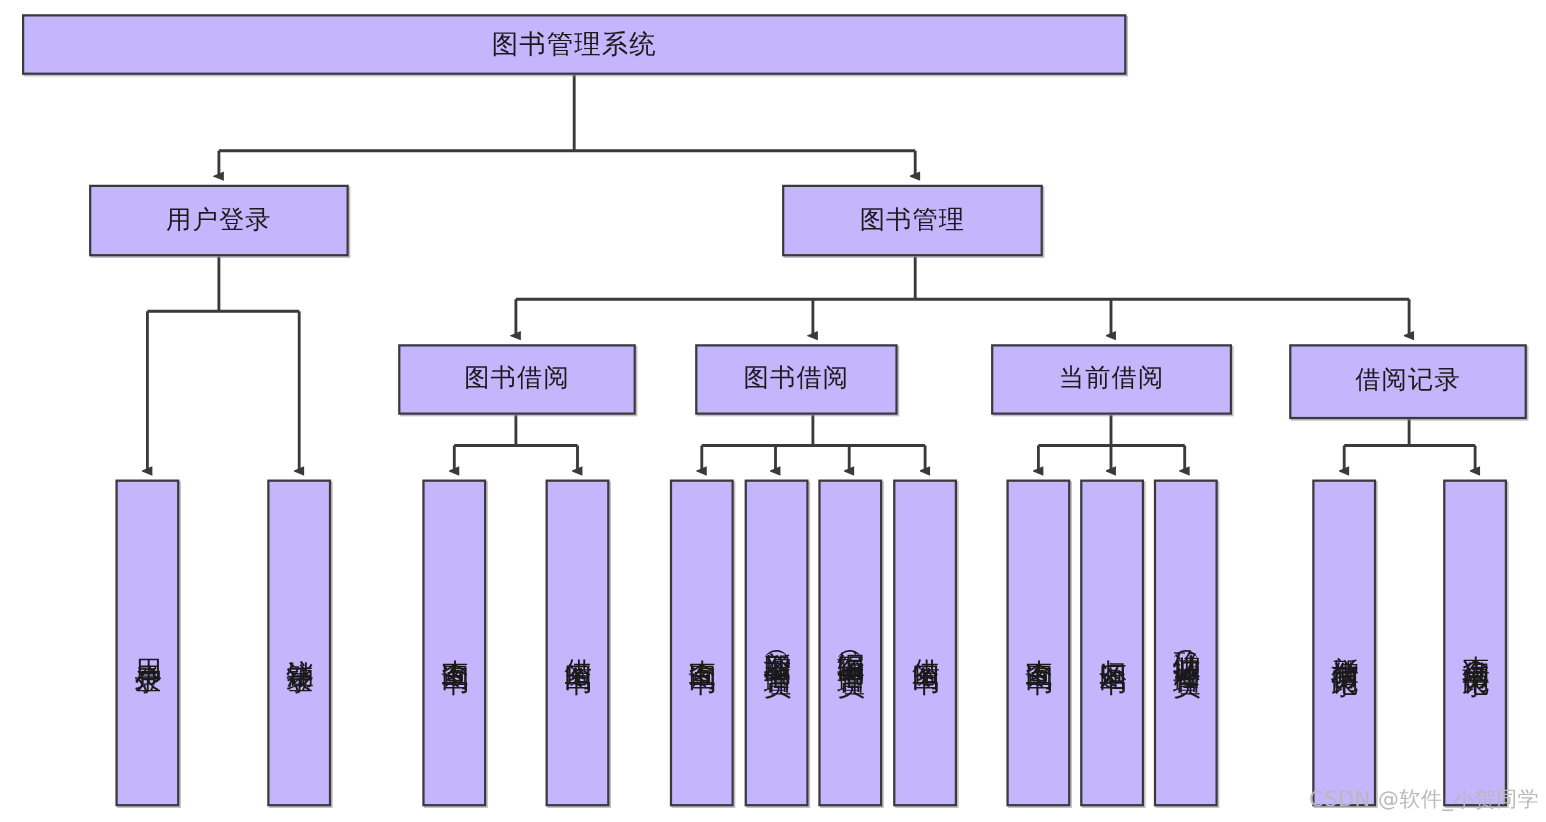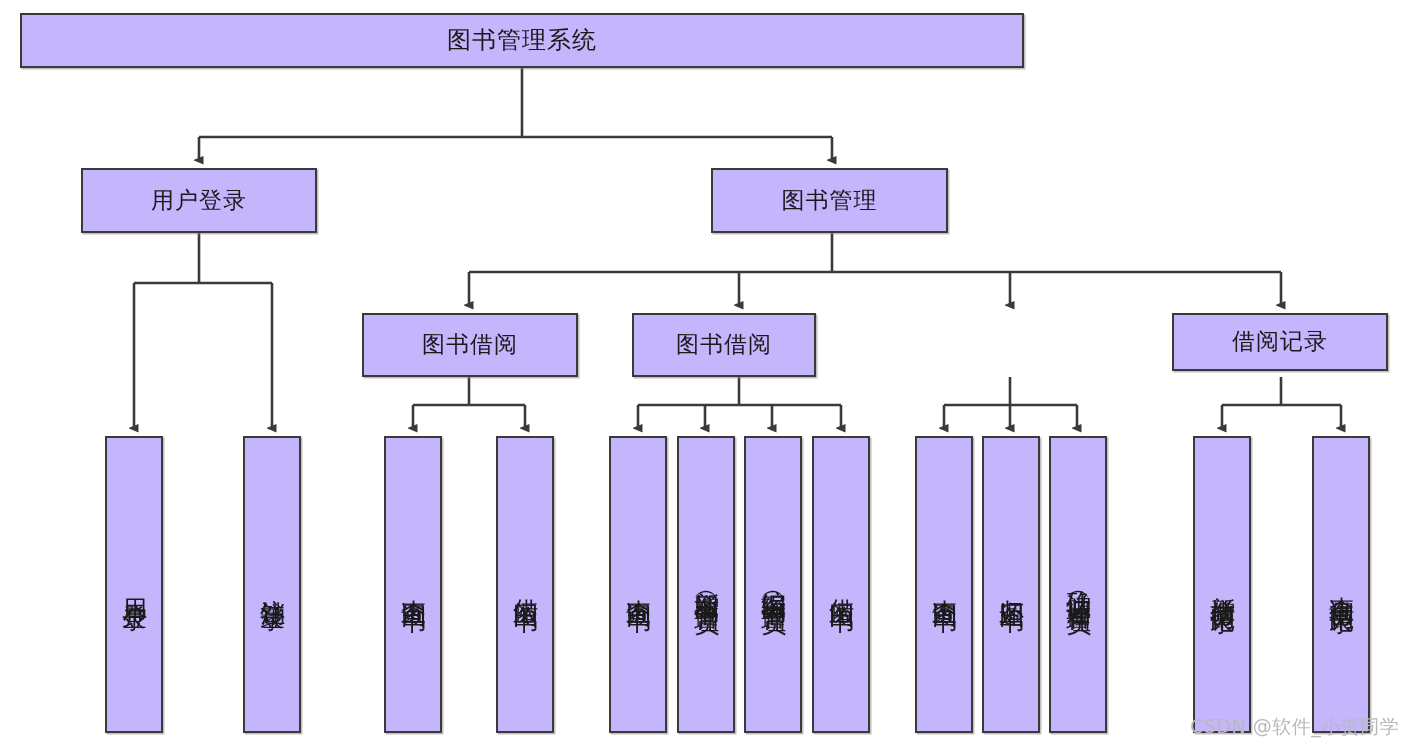--- a/index.html
+++ b/index.html
@@ -122,22 +122,23 @@
   <div class="node node-h node-root" style="left:20px; top:13px; width:1004px; height:55px;">图书管理系统</div>
 
   <div class="node node-h" style="left:81px; top:168px; width:236px; height:65px;">用户登录</div>
 
   <div class="node node-h" style="left:711px; top:168px; width:237px; height:65px;text-align:center;">图书管理</div>
 
   <div class="node node-h" style="left:362px; top:313px; width:216px; height:64px;">图书借阅</div>
 
   <div class="node node-h" style="left:632px; top:313px; width:184px; height:64px;">图书借阅</div>
 
+  <div class="node node-h" style="left:901px; top:313px; width:219px; height:64px;">当前借阅</div>
 
-  <div class="node node-h" style="left:1172px; top:313px; width:216px; height:58px;">借阅记录</div>
+  <div class="node node-h" style="left:1172px; top:313px; width:216px; height:68px;">借阅记录</div>
 
   <div class="node node-v" style="left:105px; top:436px; width:58px; height:297px;">用户登录</div>
 
   <div class="node node-v" style="left:243px; top:436px; width:58px; height:297px;">注销登录</div>
 
   <div class="node node-v" style="left:384px; top:436px; width:58px; height:297px;">查询图书</div>
 
   <div class="node node-v" style="left:496px; top:436px; width:58px; height:297px;">借阅图书</div>
 
   <div class="node node-v" style="left:609px; top:436px; width:58px; height:297px;">查询图书</div>

